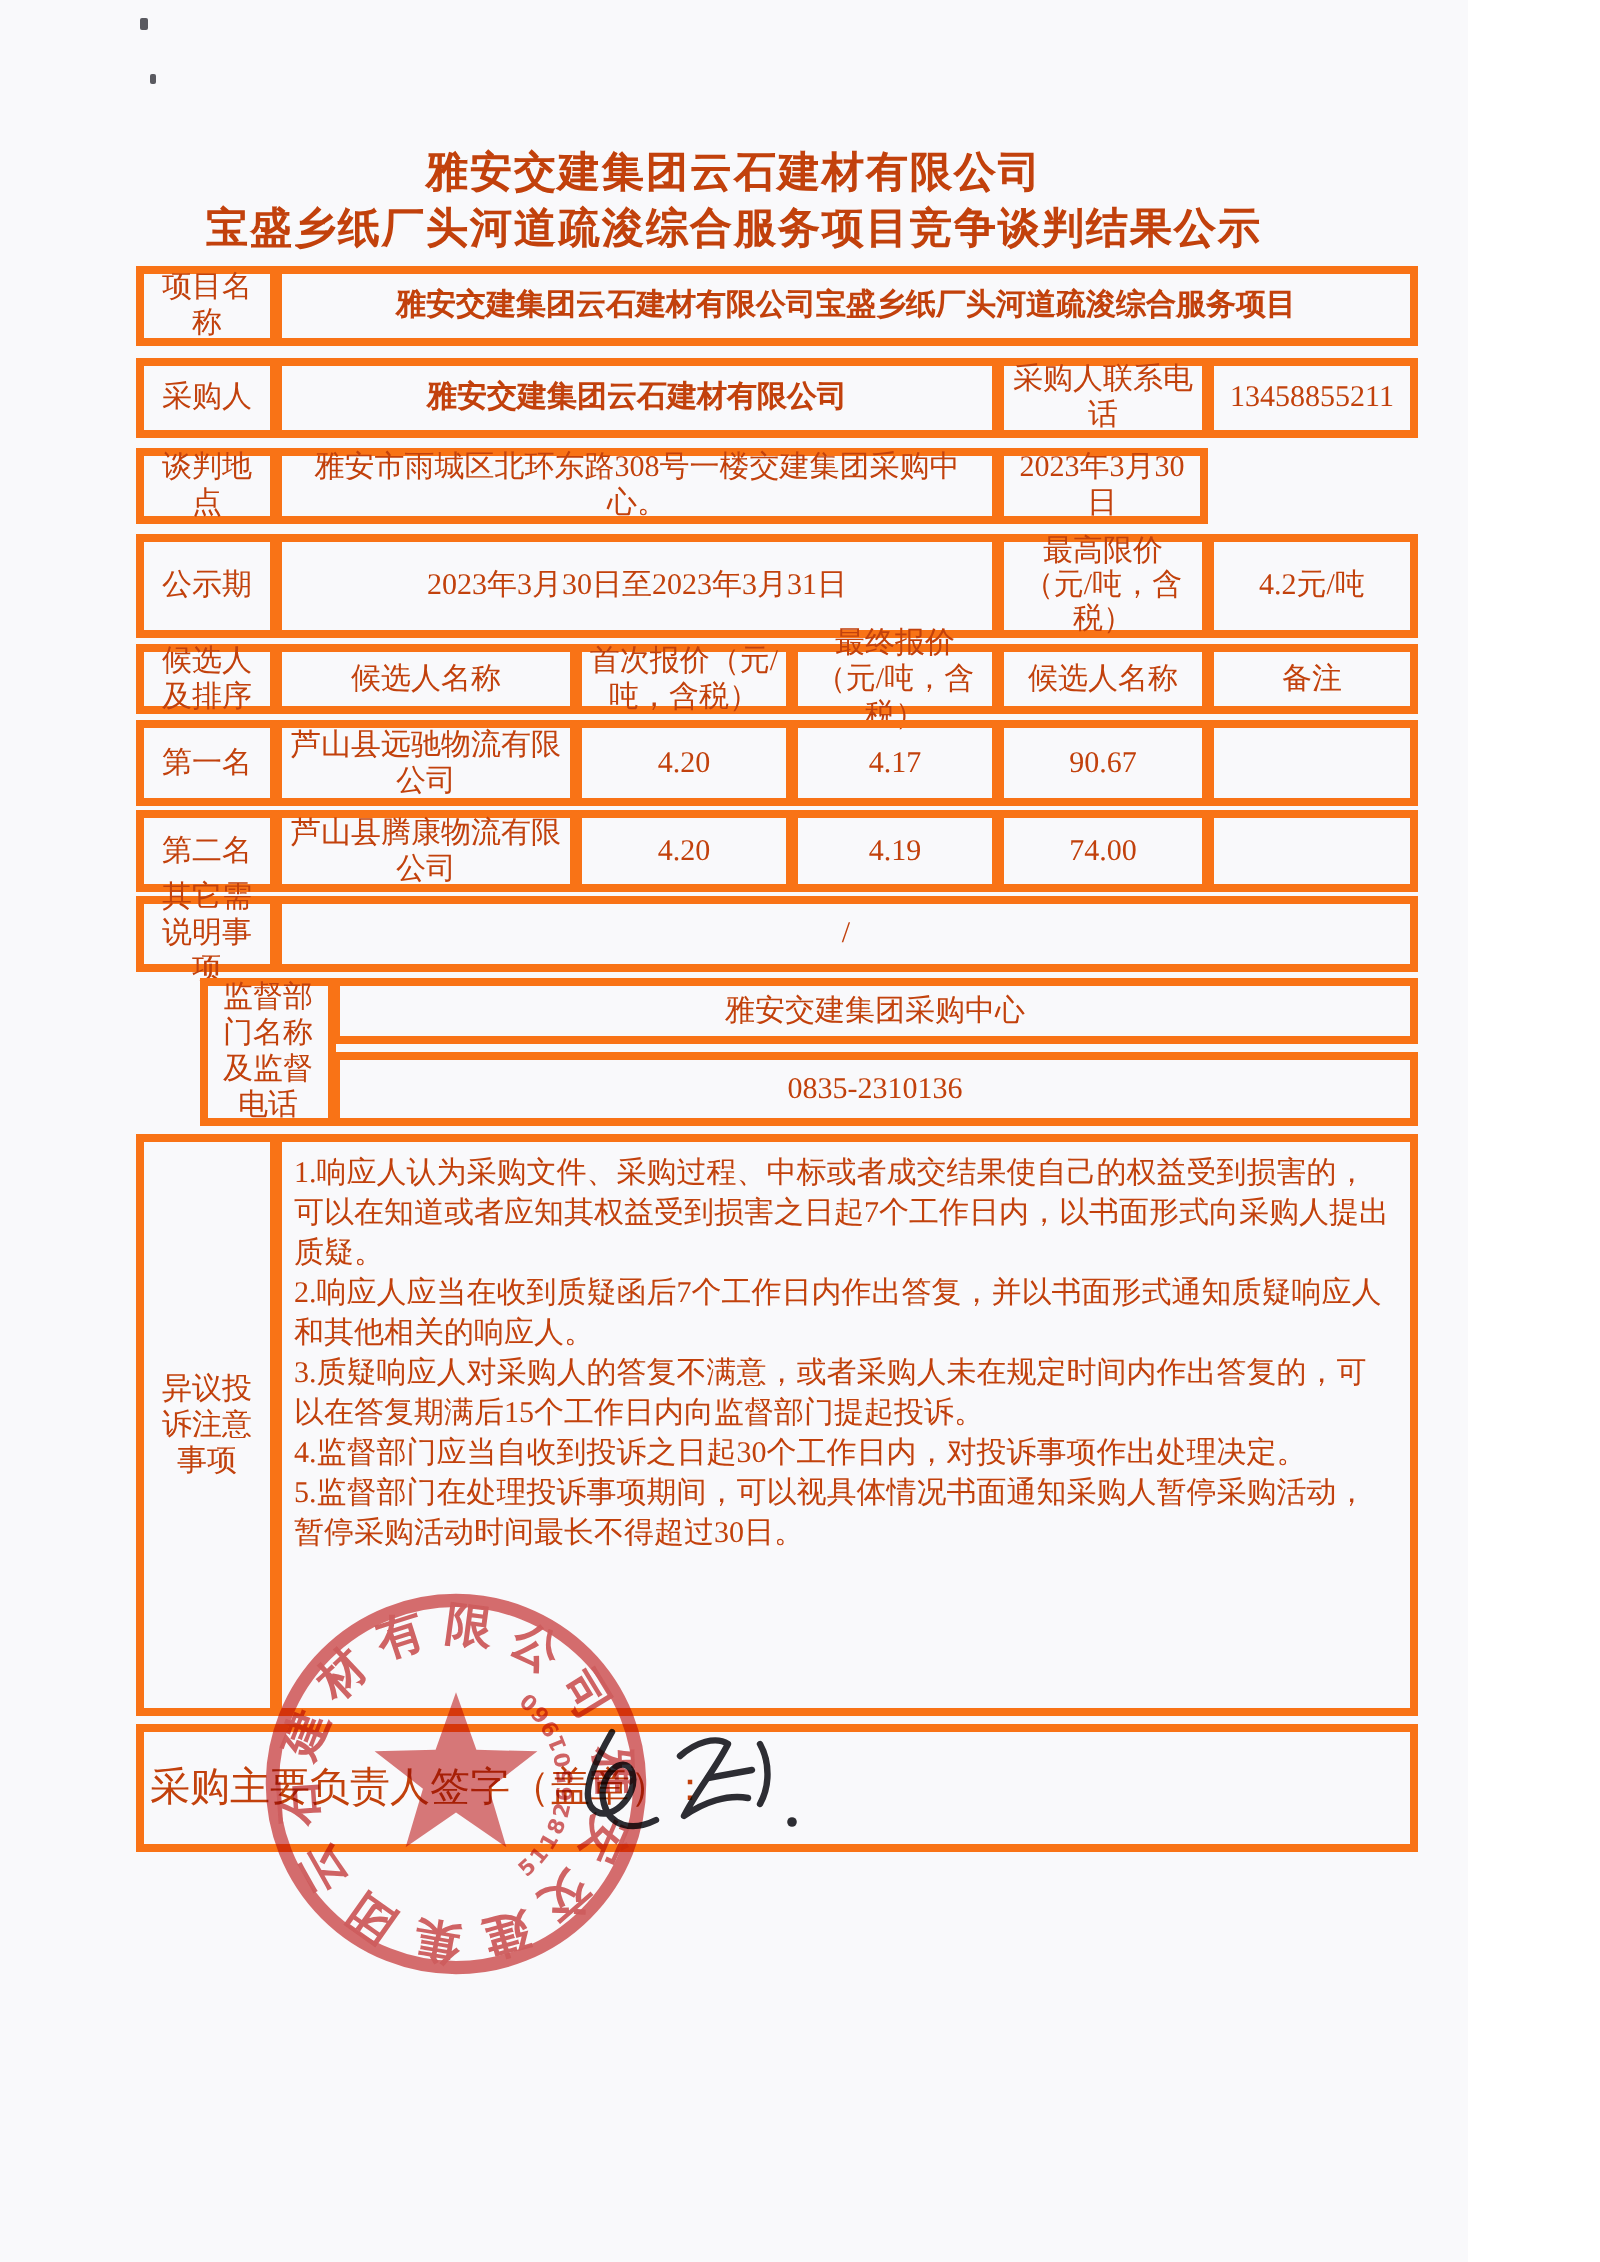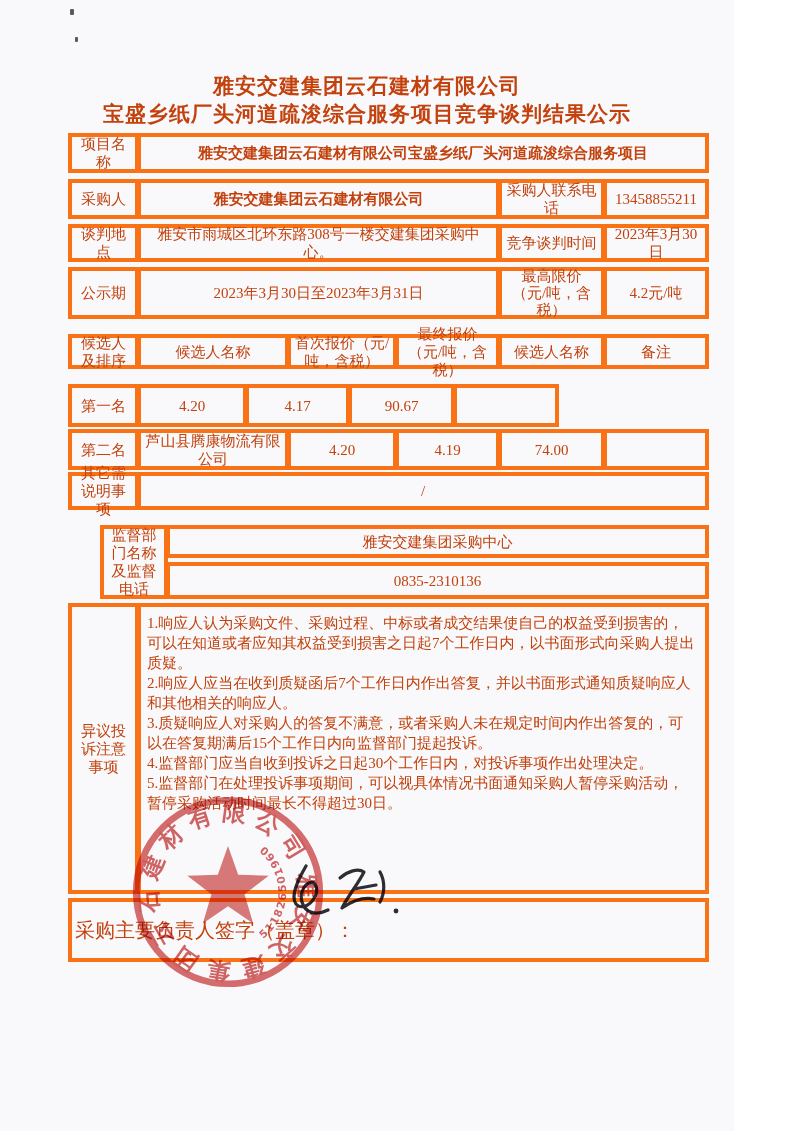--- a/index.html
+++ b/index.html
@@ -24,21 +24,21 @@
     display:flex;align-items:center;justify-content:center;
     text-align:center;font-size:15px;line-height:18px;padding:1px 3px;
     background:transparent;
   }
   .cell + .cell{margin-left:-2px;}
   .w1{width:71px}.w2{width:152px}.w3{width:110px}.w4{width:105px}
   .w5{width:107px}.w6{width:106px}
   .w2-4{width:363px}.w2-6{width:572px}.wfull{width:641px}
   .hA{height:40px}.hB{height:38px}.hC{height:52px}.hD{height:35px}
   .hE{height:43px}.hF{height:41px}.hG{height:38px}
-  .mt2{margin-top:2px}.mt3{margin-top:15px}.mt4{margin-top:4px}
+  .mt2{margin-top:2px}.mt3{margin-top:3px}.mt4{margin-top:4px}
   .mt5{margin-top:5px}.mt6{margin-top:6px}
   .bold{font-weight:bold}
   .svcol{width:572px;margin-left:-2px;display:flex;flex-direction:column;}
   .svcol .cell{margin-left:0;width:100%;}
   .svcol .cell + .cell{margin-top:4px;}
   .objection-row{height:291px;}
   .objection-content{
     justify-content:flex-start;flex-direction:column;align-items:flex-start;
     text-align:left;padding:6px 10px 6px 6px;line-height:20px;
   }
@@ -77,21 +77,20 @@
     <div class="row hA mt6">
       <div class="cell w1">采购人</div>
       <div class="cell w2-4 bold">雅安交建集团云石建材有限公司</div>
       <div class="cell w5">采购人联系电话</div>
       <div class="cell w6">13458855211</div>
     </div>
 
     <div class="row hB mt5">
       <div class="cell w1">谈判地点</div>
       <div class="cell w2-4">雅安市雨城区北环东路308号一楼交建集团采购中心。</div>
-      <div class="cell w5">竞争谈判时间</div>
       <div class="cell w6">2023年3月30日</div>
     </div>
 
     <div class="row hC mt5">
       <div class="cell w1">公示期</div>
       <div class="cell w2-4">2023年3月30日至2023年3月31日</div>
       <div class="cell w5" style="line-height:17px;">最高限价（元/吨，含税）</div>
       <div class="cell w6">4.2元/吨</div>
     </div>
 
@@ -99,20 +98,21 @@
       <div class="cell w1">候选人及排序</div>
       <div class="cell w2">候选人名称</div>
       <div class="cell w3">首次报价（元/吨，含税）</div>
       <div class="cell w4">最终报价（元/吨，含税）</div>
       <div class="cell w5">候选人名称</div>
       <div class="cell w6">备注</div>
     </div>
 
     <div class="row hE mt3">
       <div class="cell w1">第一名</div>
+      <div class="cell w2">芦山县远驰物流有限公司</div>
       <div class="cell w3">4.20</div>
       <div class="cell w4">4.17</div>
       <div class="cell w5">90.67</div>
       <div class="cell w6"></div>
     </div>
 
     <div class="row hF mt2">
       <div class="cell w1">第二名</div>
       <div class="cell w2">芦山县腾康物流有限公司</div>
       <div class="cell w3">4.20</div>

